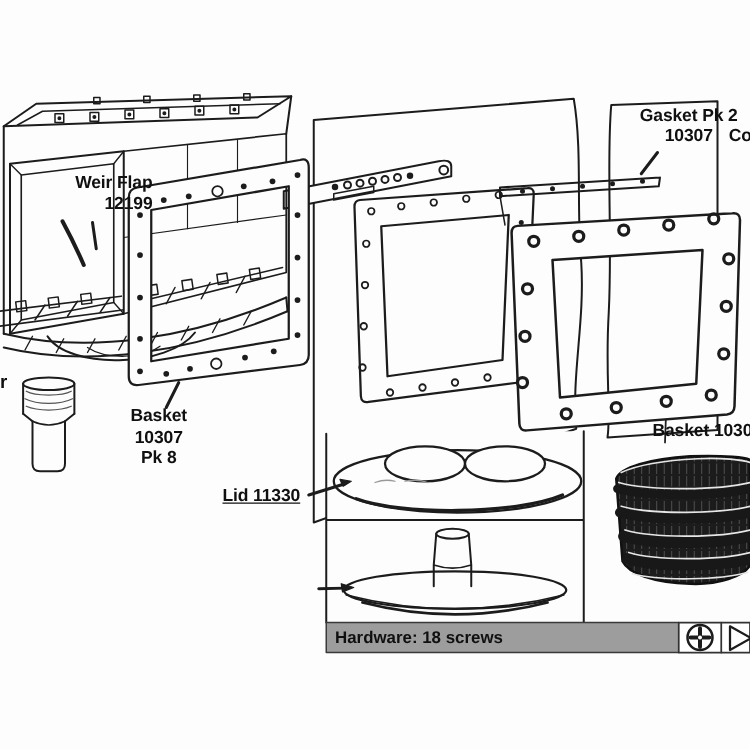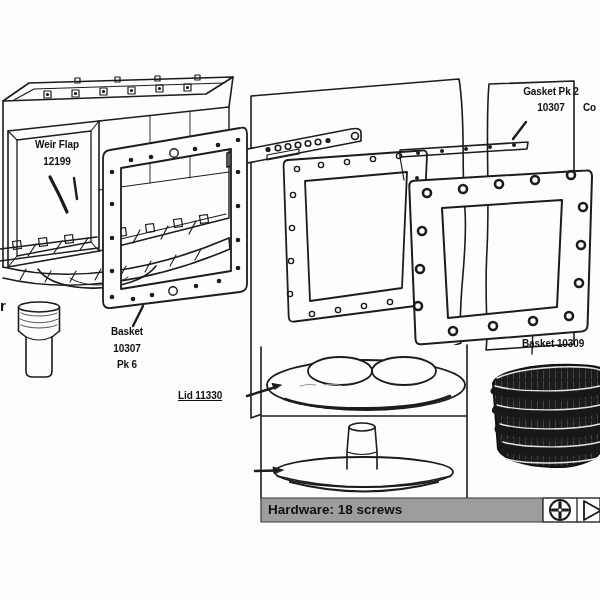--- a/index.html
+++ b/index.html
@@ -3,25 +3,25 @@
 <meta charset="utf-8">
 <style>
   html,body{margin:0;padding:0;}
   #stage{
     position:relative;width:600px;height:600px;background:#fdfdfd;
     overflow:hidden;font-family:"Liberation Sans",sans-serif;color:#101010;
   }
   #art{position:absolute;left:0;top:0;}
   .lbl{
     position:absolute;font-weight:700;color:#101010;white-space:nowrap;
-    letter-spacing:-0.1px;line-height:16.5px;font-size:10px;
+    letter-spacing:-0.1px;line-height:16.5px;font-size:14px;
   }
   .ctr{text-align:center;white-space:normal;}
   .lbl div{white-space:nowrap;}
-  #lbl-weir{left:14px;top:137px;width:86px;}
+  #lbl-weir{left:36px;top:137px;width:86px;text-align:right;}
   #lbl-r{left:0px;top:298px;font-size:15px;}
   #lbl-gasket-left{left:90px;top:324px;width:74px;}
   #lbl-gasket-right{left:503px;top:84px;width:96px;line-height:16px;}
   #lbl-co{left:583px;top:100px;}
   #lbl-basket{left:522px;top:336px;}
   #lbl-lid{left:178px;top:388px;text-decoration:underline;}
   #lbl-vac{left:174px;top:462px;width:82px;line-height:16px;}
   #lbl-hardware{left:268px;top:502px;font-size:13.5px;letter-spacing:0;text-align:center;}
 </style>
 </head>
@@ -281,21 +281,21 @@
   <div class="lbl ctr" id="lbl-weir">
     <div>Weir Flap</div>
     <div>12199</div>
   </div>
 
   <div class="lbl" id="lbl-r">r</div>
 
   <div class="lbl ctr" id="lbl-gasket-left">
     <div>Basket</div>
     <div>10307</div>
-    <div>Pk 6</div>
+    <div>Pk 8</div>
   </div>
 
   <div class="lbl ctr" id="lbl-gasket-right">
     <div>Gasket Pk 2</div>
     <div>10307</div>
   </div>
 
   <div class="lbl" id="lbl-co">Co</div>
 
   <div class="lbl" id="lbl-basket">Basket 10309</div>

